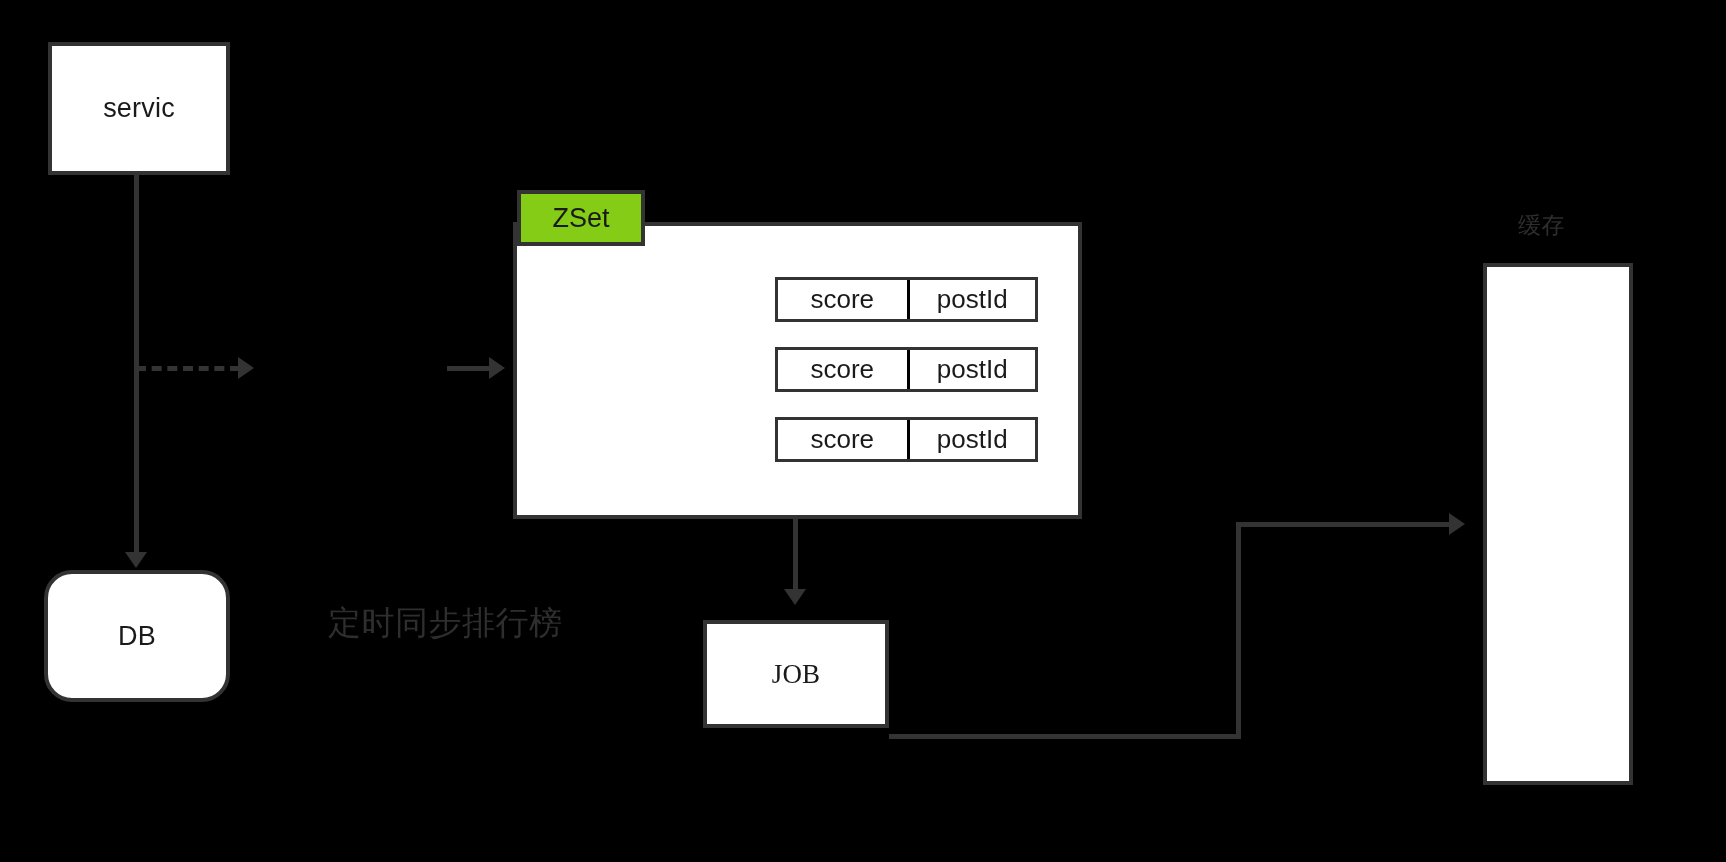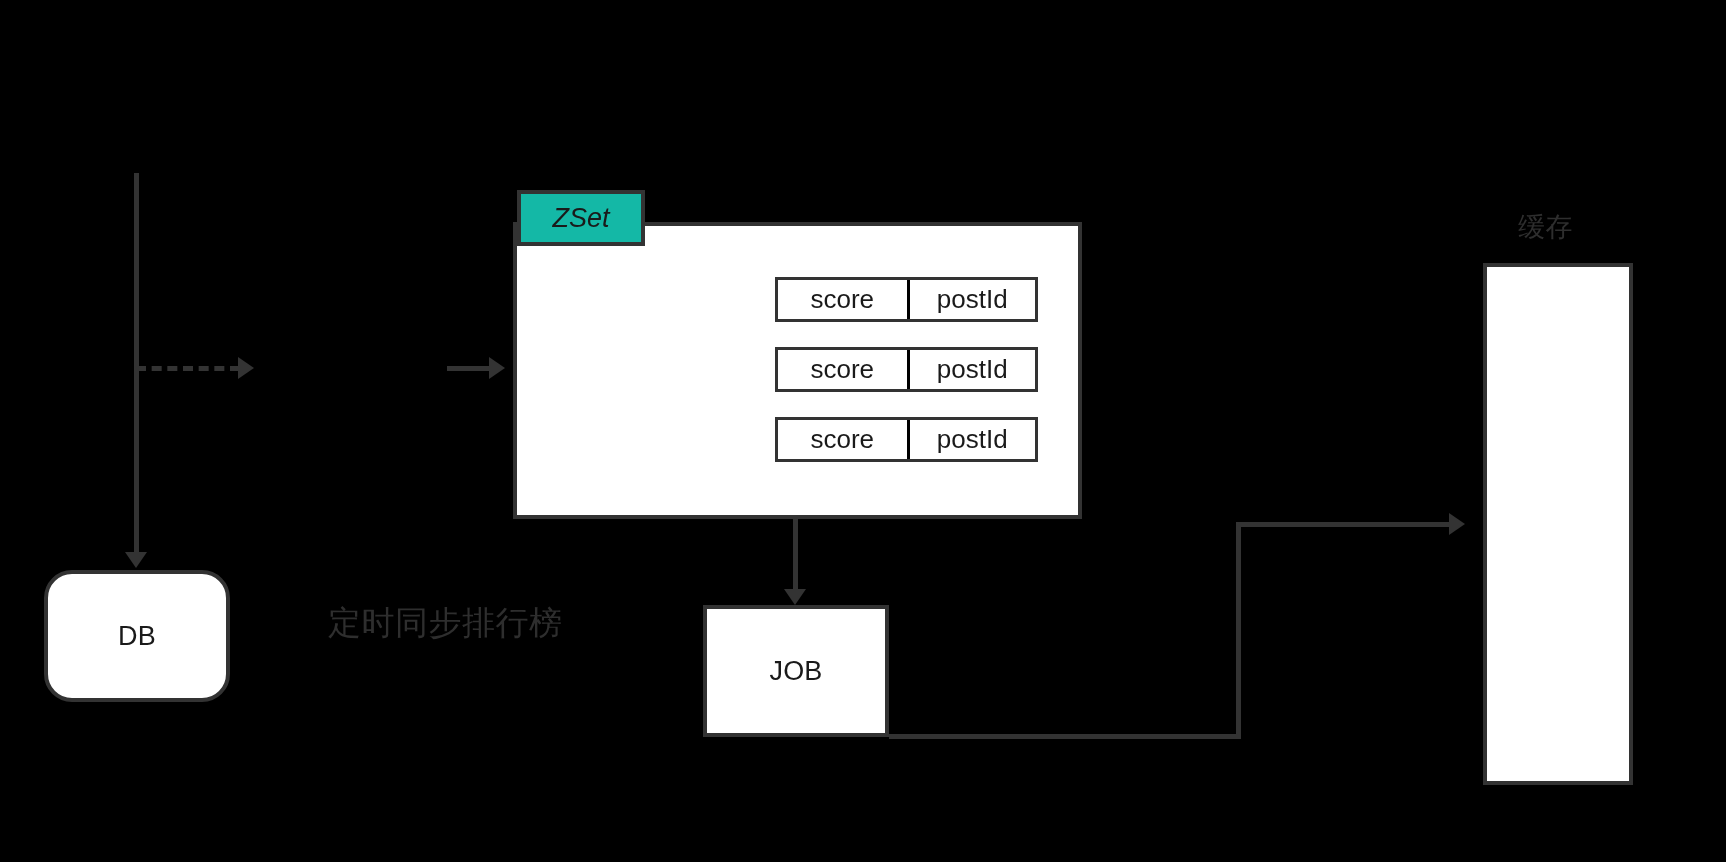--- a/index.html
+++ b/index.html
@@ -44,29 +44,28 @@
   
   .container {
     position: absolute;
     box-sizing: border-box;
     background: #ffffff;
     border: 4px solid #333333;
   }
   .tab {
     position: absolute;
     box-sizing: border-box;
-    background: #14b8a6;
+    background: #84cc16;
     border: 4px solid #333333;
     display: flex;
     align-items: center;
     justify-content: center;
     font-size: 27px;
     color: #1a1a1a;
     z-index: 3;
-    font-style: italic;
   }
 
   
   .pair {
     position: absolute;
     box-sizing: border-box;
     display: flex;
     border: 3px solid #333333;
     background: #ffffff;
     z-index: 2;
@@ -129,20 +128,23 @@
   }
 </style>
 </head>
 <body>
 
 <div id="stage">
 
   <div class="line-v" style="left:134px; top:173px; height:390px;"></div>
   <div class="arrow-d" style="left:125px; top:552px;"></div>
 
+  <div class="node" style="left:48px; top:42px; width:182px; height:133px;">
+    <span>servic</span>
+  </div>
 
   <div class="node rounded" style="left:44px; top:570px; width:186px; height:132px;border-radius:28px;">
     <span>DB</span>
   </div>
 
   <div class="line-h dashed" style="left:136px; top:366px; width:104px;"></div>
   <div class="arrow-r" style="left:238px; top:357px;"></div>
 
 
   <div class="line-h" style="left:447px; top:366px; width:43px;"></div>
@@ -166,30 +168,30 @@
   </div>
 
   <div class="pair" style="left:775px; top:417px; width:263px; height:45px;">
     <div class="cell">score</div>
     <div class="cell">postId</div>
   </div>
 
   <div class="line-v" style="left:793px; top:519px; height:82px;"></div>
   <div class="arrow-d" style="left:784px; top:589px;"></div>
 
-  <div class="node" style="left:703px; top:605px; width:186px; height:132px;">
+  <div class="node" style="left:703px; top:620px; width:186px; height:108px;font-family:Liberation Serif, serif;">
     <span>JOB</span>
   </div>
 
   <div class="line-h" style="left:889px; top:734px; width:351px;"></div>
   <div class="line-v" style="left:1236px; top:522px; height:217px;"></div>
   <div class="line-h" style="left:1236px; top:522px; width:216px;"></div>
   <div class="arrow-r" style="left:1449px; top:513px;"></div>
 
   <div class="node empty" style="left:1483px; top:263px; width:150px; height:522px;">
     <span></span>
   </div>
 
   <div class="faint-label" style="left:328px; top:604px;">定时同步排行榜</div>
 
-  <div class="faint-label" style="left:1518px; top:212px; font-size:27px;text-align:center;">缓存</div>
+  <div class="faint-label" style="left:1518px; top:212px; font-size:23px;text-align:center;">缓存</div>
 
 </div>
 
 </body></html>

